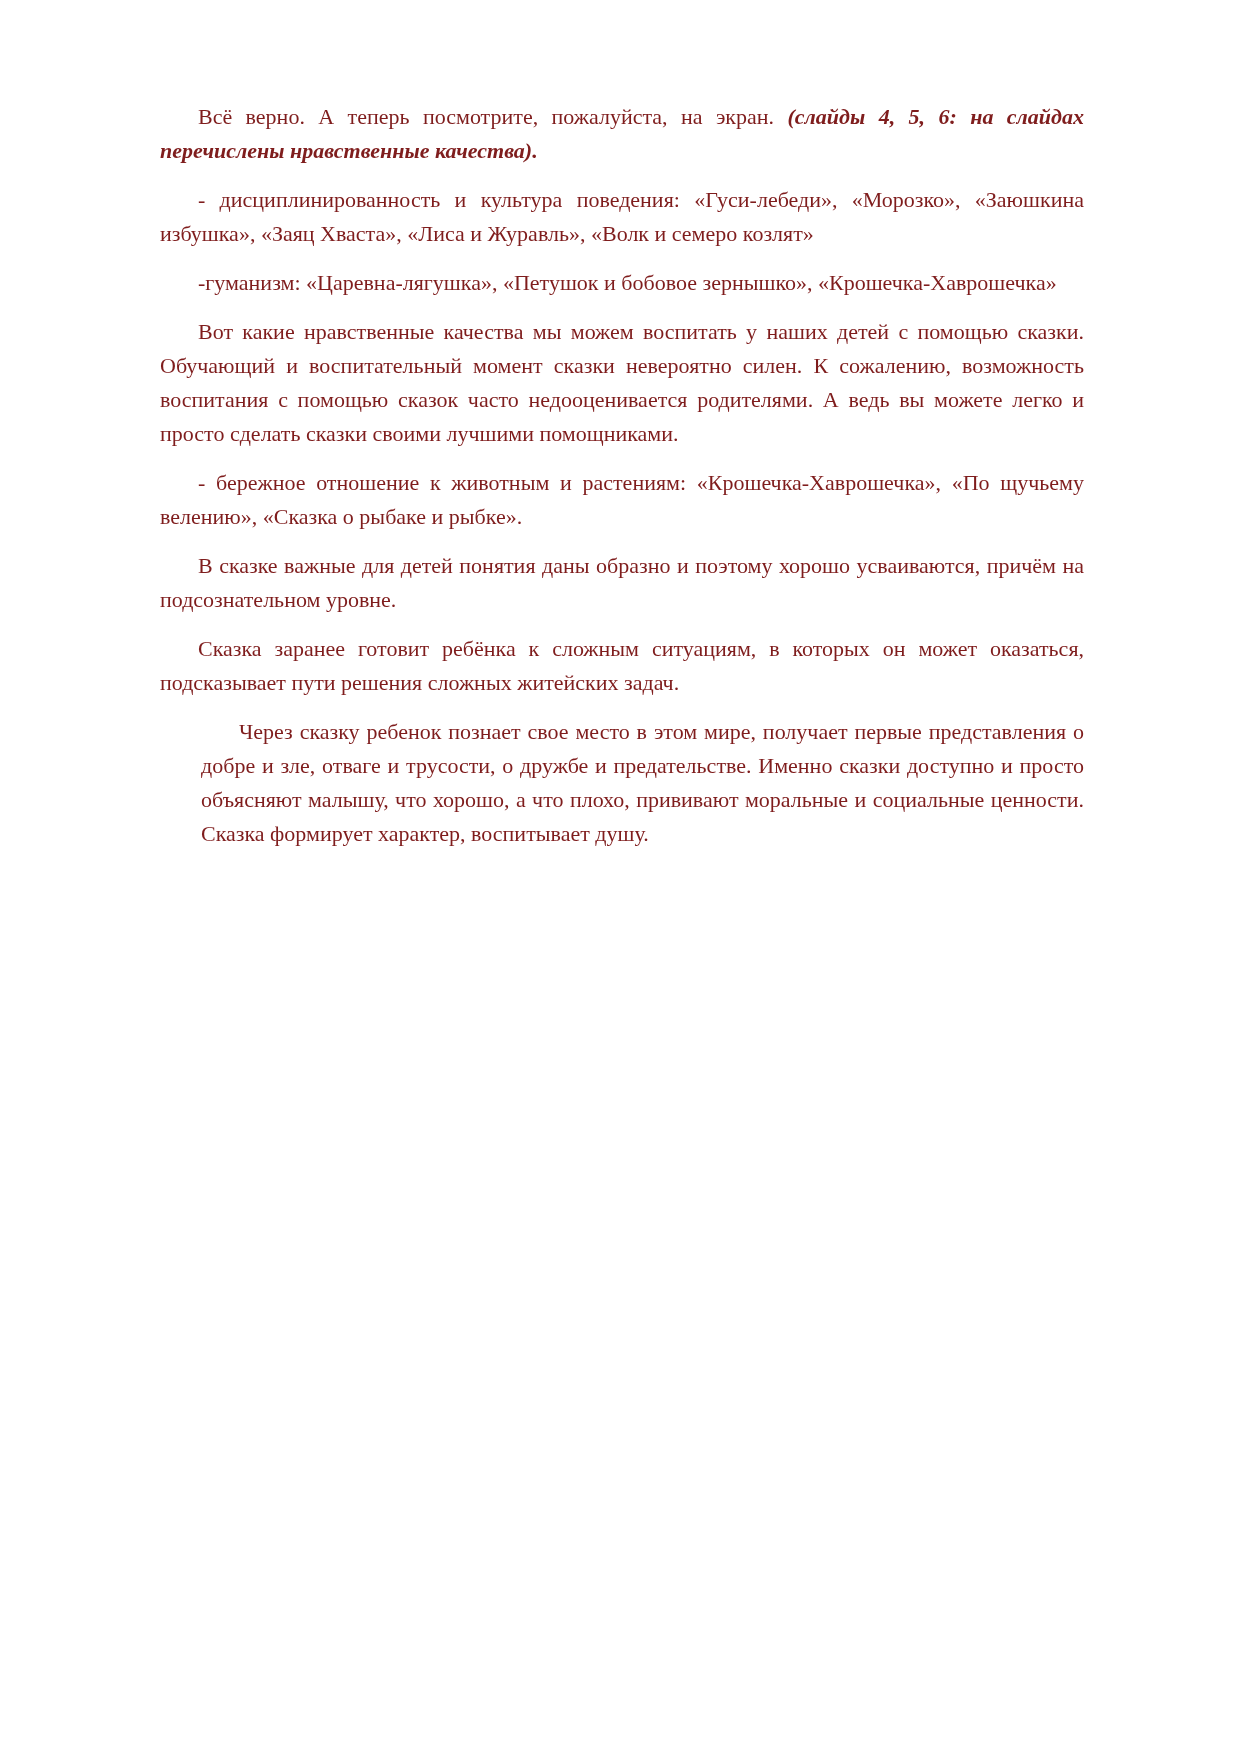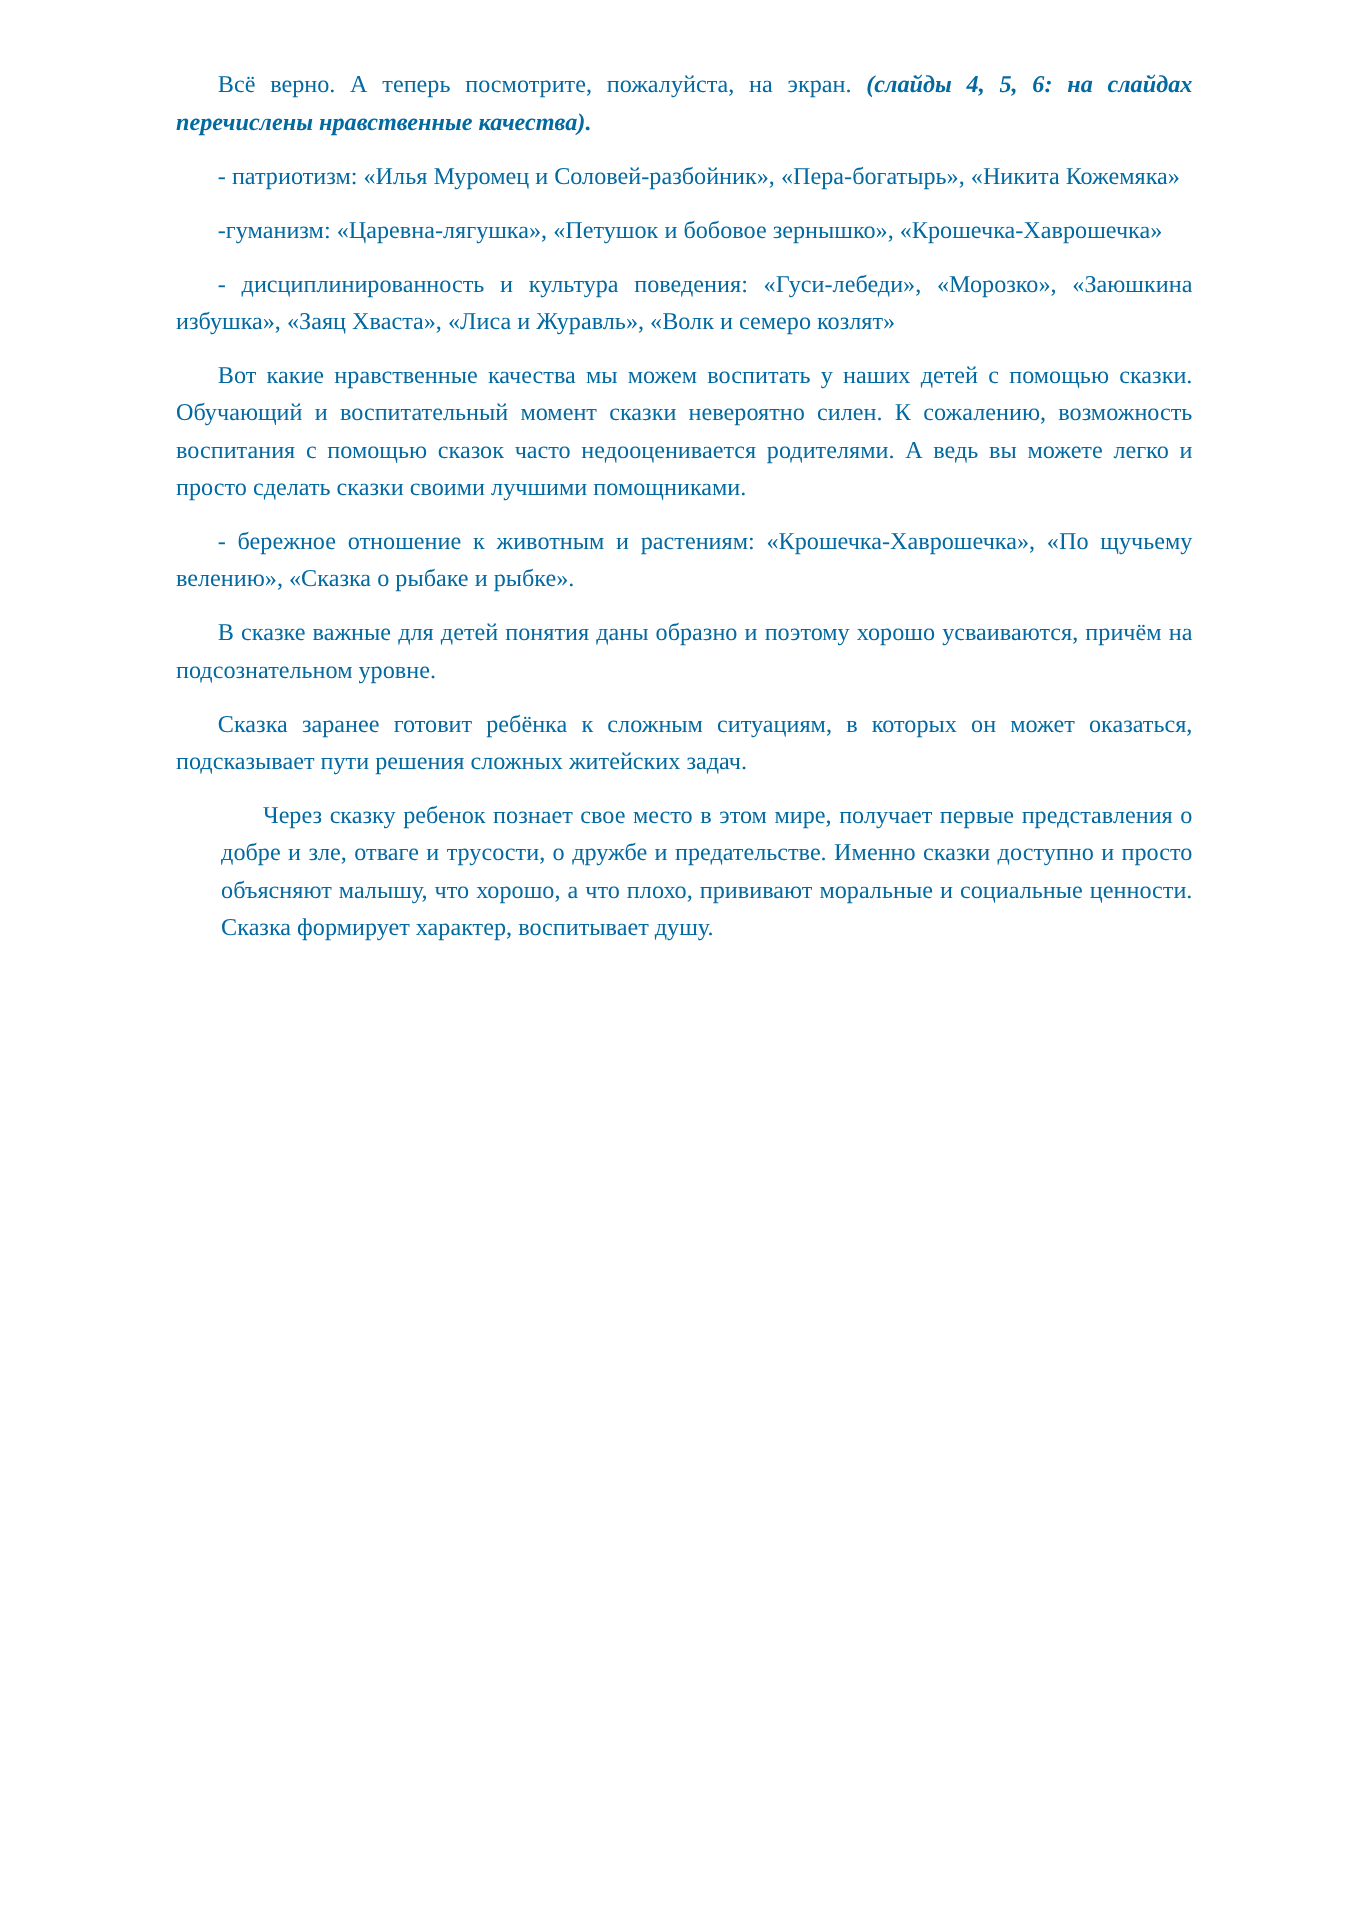--- a/index.html
+++ b/index.html
@@ -7,47 +7,46 @@
     padding: 0;
     background: #ffffff;
   }
   .page {
     position: relative;
     width: 1240px;
     height: 1754px;
     margin: 0 auto;
     background: #ffffff;
     box-sizing: border-box;
-    padding: 60px 156px 80px 160px;
+    padding: 100px 156px 80px 160px;
     font-family: "Liberation Serif", "DejaVu Serif", serif;
     font-size: 22px;
     line-height: 34px;
-    color: #0369a1;
+    color: #7f1d1d;
     overflow: hidden;
   }
   .doc p {
     margin: 0 0 15px 0;
     text-indent: 38px;
     text-align: justify;
   }
   .doc p:last-child {
     margin-bottom: 0;
     margin-left: 41px;
   }
   .run-n { font-style: normal; font-weight: normal; }
   .run-bi { font-style: italic; font-weight: bold; }
 </style>
 </head>
 <body>
 
 <div class="page">
   <div class="doc" id="doc-body">
       <p><span class="run-n">Всё верно. А теперь посмотрите, пожалуйста, на экран. </span><span class="run-bi">(слайды 4, 5, 6: на слайдах перечислены нравственные качества).</span></p>
-      <p><span class="run-n">- патриотизм: «Илья Муромец и Соловей-разбойник», «Пера-богатырь», «Никита Кожемяка»</span></p>
+      <p><span class="run-n">- дисциплинированность и культура поведения: «Гуси-лебеди», «Морозко», «Заюшкина избушка», «Заяц Хваста», «Лиса и Журавль», «Волк и семеро козлят»</span></p>
       <p><span class="run-n">-гуманизм: «Царевна-лягушка», «Петушок и бобовое зернышко», «Крошечка-Хаврошечка»</span></p>
-      <p><span class="run-n">- дисциплинированность и культура поведения: «Гуси-лебеди», «Морозко», «Заюшкина избушка», «Заяц Хваста», «Лиса и Журавль», «Волк и семеро козлят»</span></p>
       <p><span class="run-n">Вот какие нравственные качества мы можем воспитать у наших детей с помощью сказки. Обучающий и воспитательный момент сказки невероятно силен. К сожалению, возможность воспитания с помощью сказок часто недооценивается родителями. А ведь вы можете легко и просто сделать сказки своими лучшими помощниками.</span></p>
       <p><span class="run-n">- бережное отношение к животным и растениям: «Крошечка-Хаврошечка», «По щучьему велению», «Сказка о рыбаке и рыбке».</span></p>
       <p><span class="run-n">В сказке важные для детей понятия даны образно и поэтому хорошо усваиваются, причём на подсознательном уровне.</span></p>
       <p><span class="run-n">Сказка заранее готовит ребёнка к сложным ситуациям, в которых он может оказаться, подсказывает пути решения сложных житейских задач.</span></p>
       <p><span class="run-n">Через сказку ребенок познает свое место в этом мире, получает первые представления о добре и зле, отваге и трусости, о дружбе и предательстве. Именно сказки доступно и просто объясняют малышу, что хорошо, а что плохо, прививают моральные и социальные ценности. Сказка формирует характер, воспитывает душу.</span></p>
     </div>
 </div>
 
 </body></html>

